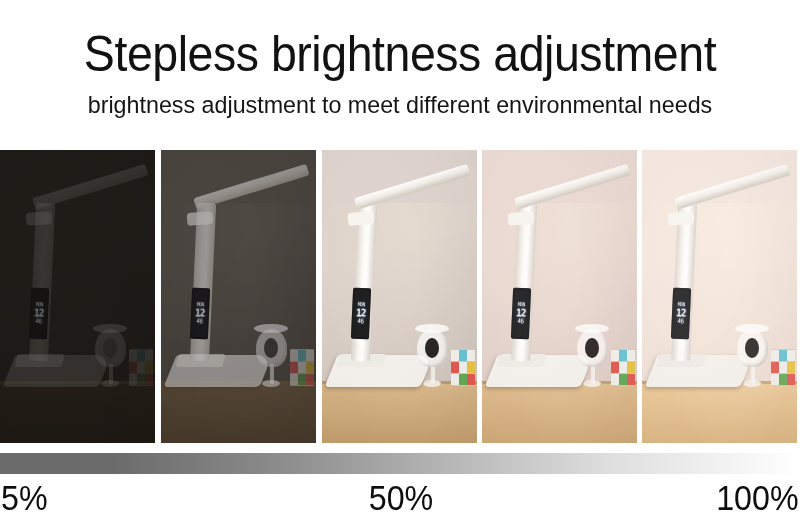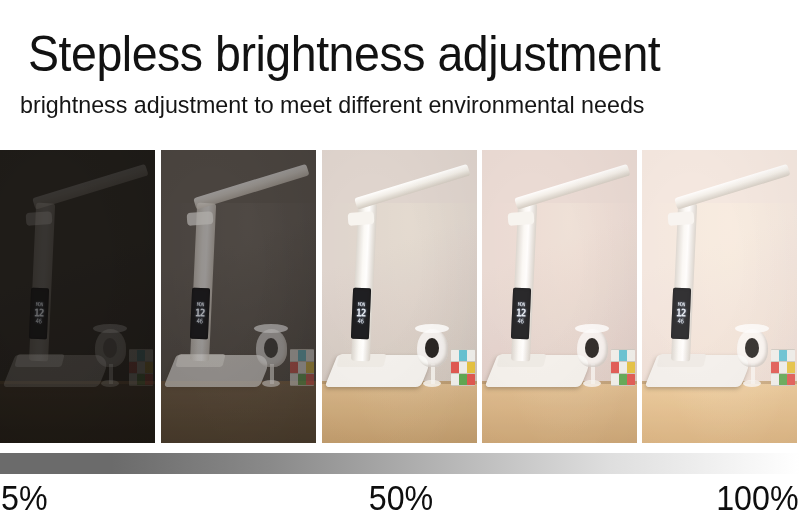--- a/index.html
+++ b/index.html
@@ -16,21 +16,21 @@
     font-family: "Liberation Sans", "DejaVu Sans", sans-serif;
     color: #111111;
   }
 
   
   #header {
     position: absolute;
     left: 0;
     top: 0;
     width: 800px;
-    text-align: left;
+    text-align: center;
   }
   #page-title {
     margin: 0;
     padding-top: 26px;
     font-size: 50px;
     line-height: 56px;
     font-weight: 400;
     letter-spacing: -0.5px;
     color: #121212;
     transform: scaleX(0.93);

